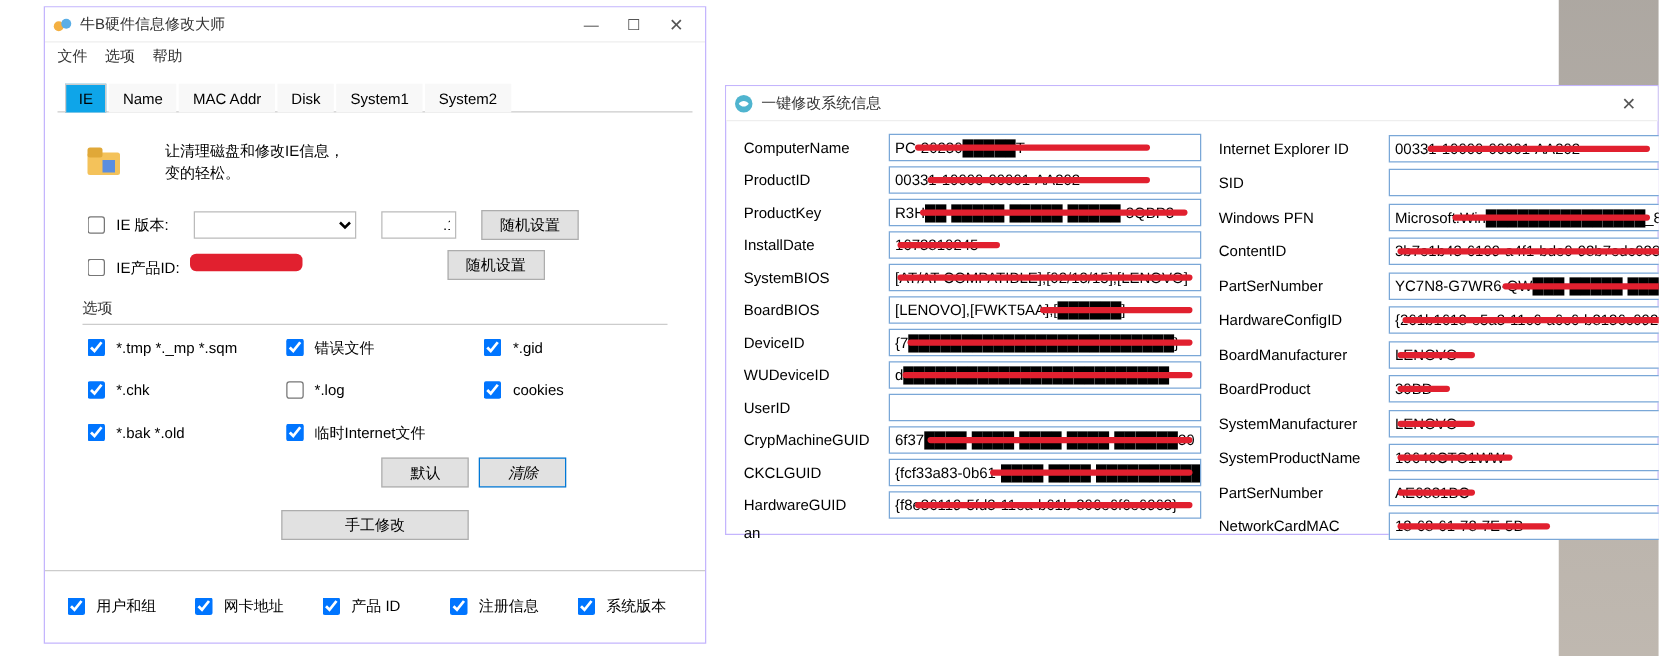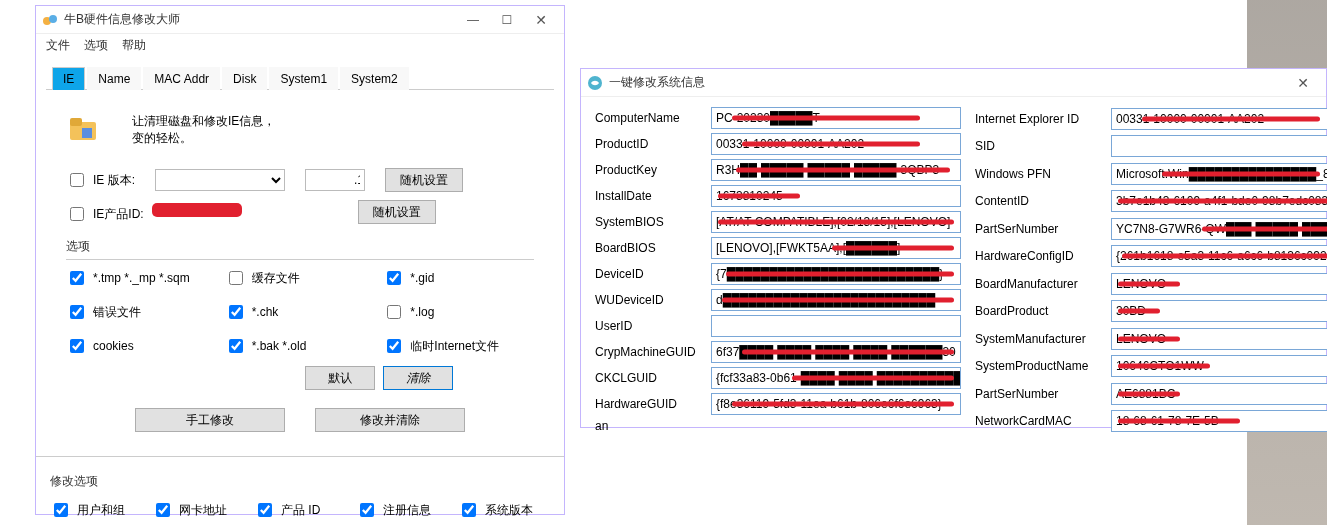--- a/index.html
+++ b/index.html
@@ -111,30 +111,26 @@
     </div>
 
     <div class="fieldset-label">选项</div>
     <div class="hr-line"></div>
     <div class="options-grid">
       <label class="checkbox-row">
           <input type="checkbox" checked="" style="">
           <span>*.tmp  *._mp  *.sqm</span>
         </label>
       <label class="checkbox-row">
-          <input type="checkbox" style="">
-          <span>缓存文件</span>
+          <input type="checkbox" checked="" style="">
+          <span>错误文件</span>
         </label>
       <label class="checkbox-row">
           <input type="checkbox" checked="" style="">
           <span>*.gid</span>
-        </label>
-      <label class="checkbox-row">
-          <input type="checkbox" checked="" style="">
-          <span>错误文件</span>
         </label>
       <label class="checkbox-row">
           <input type="checkbox" checked="" style="">
           <span>*.chk</span>
         </label>
       <label class="checkbox-row">
           <input type="checkbox" style="">
           <span>*.log</span>
         </label>
       <label class="checkbox-row">
@@ -150,26 +146,24 @@
           <span>临时Internet文件</span>
         </label>
       <div style="display:flex;gap:8px;justify-content:center;grid-column:2/4;">
         <button class="std-button" style="width:70px;">默认</button>
         <button class="std-button primary" style="width:70px;font-style:italic;">清除</button>
       </div>
     </div>
 
     <div style="display:flex;gap:30px;margin-top:18px;justify-content:center;">
       <button class="std-button" style="width:150px;">手工修改</button>
-      <button class="std-button" style="width:150px;">修改并清除</button>
     </div>
   </div>
 
   <div class="modify-options">
-    <div class="fieldset-label">修改选项</div>
     <div class="modify-grid">
       <label class="checkbox-row">
           <input type="checkbox" checked="" style="">
           <span>用户和组</span>
         </label>
       <label class="checkbox-row">
           <input type="checkbox" checked="" style="">
           <span>网卡地址</span>
         </label>
       <label class="checkbox-row">

